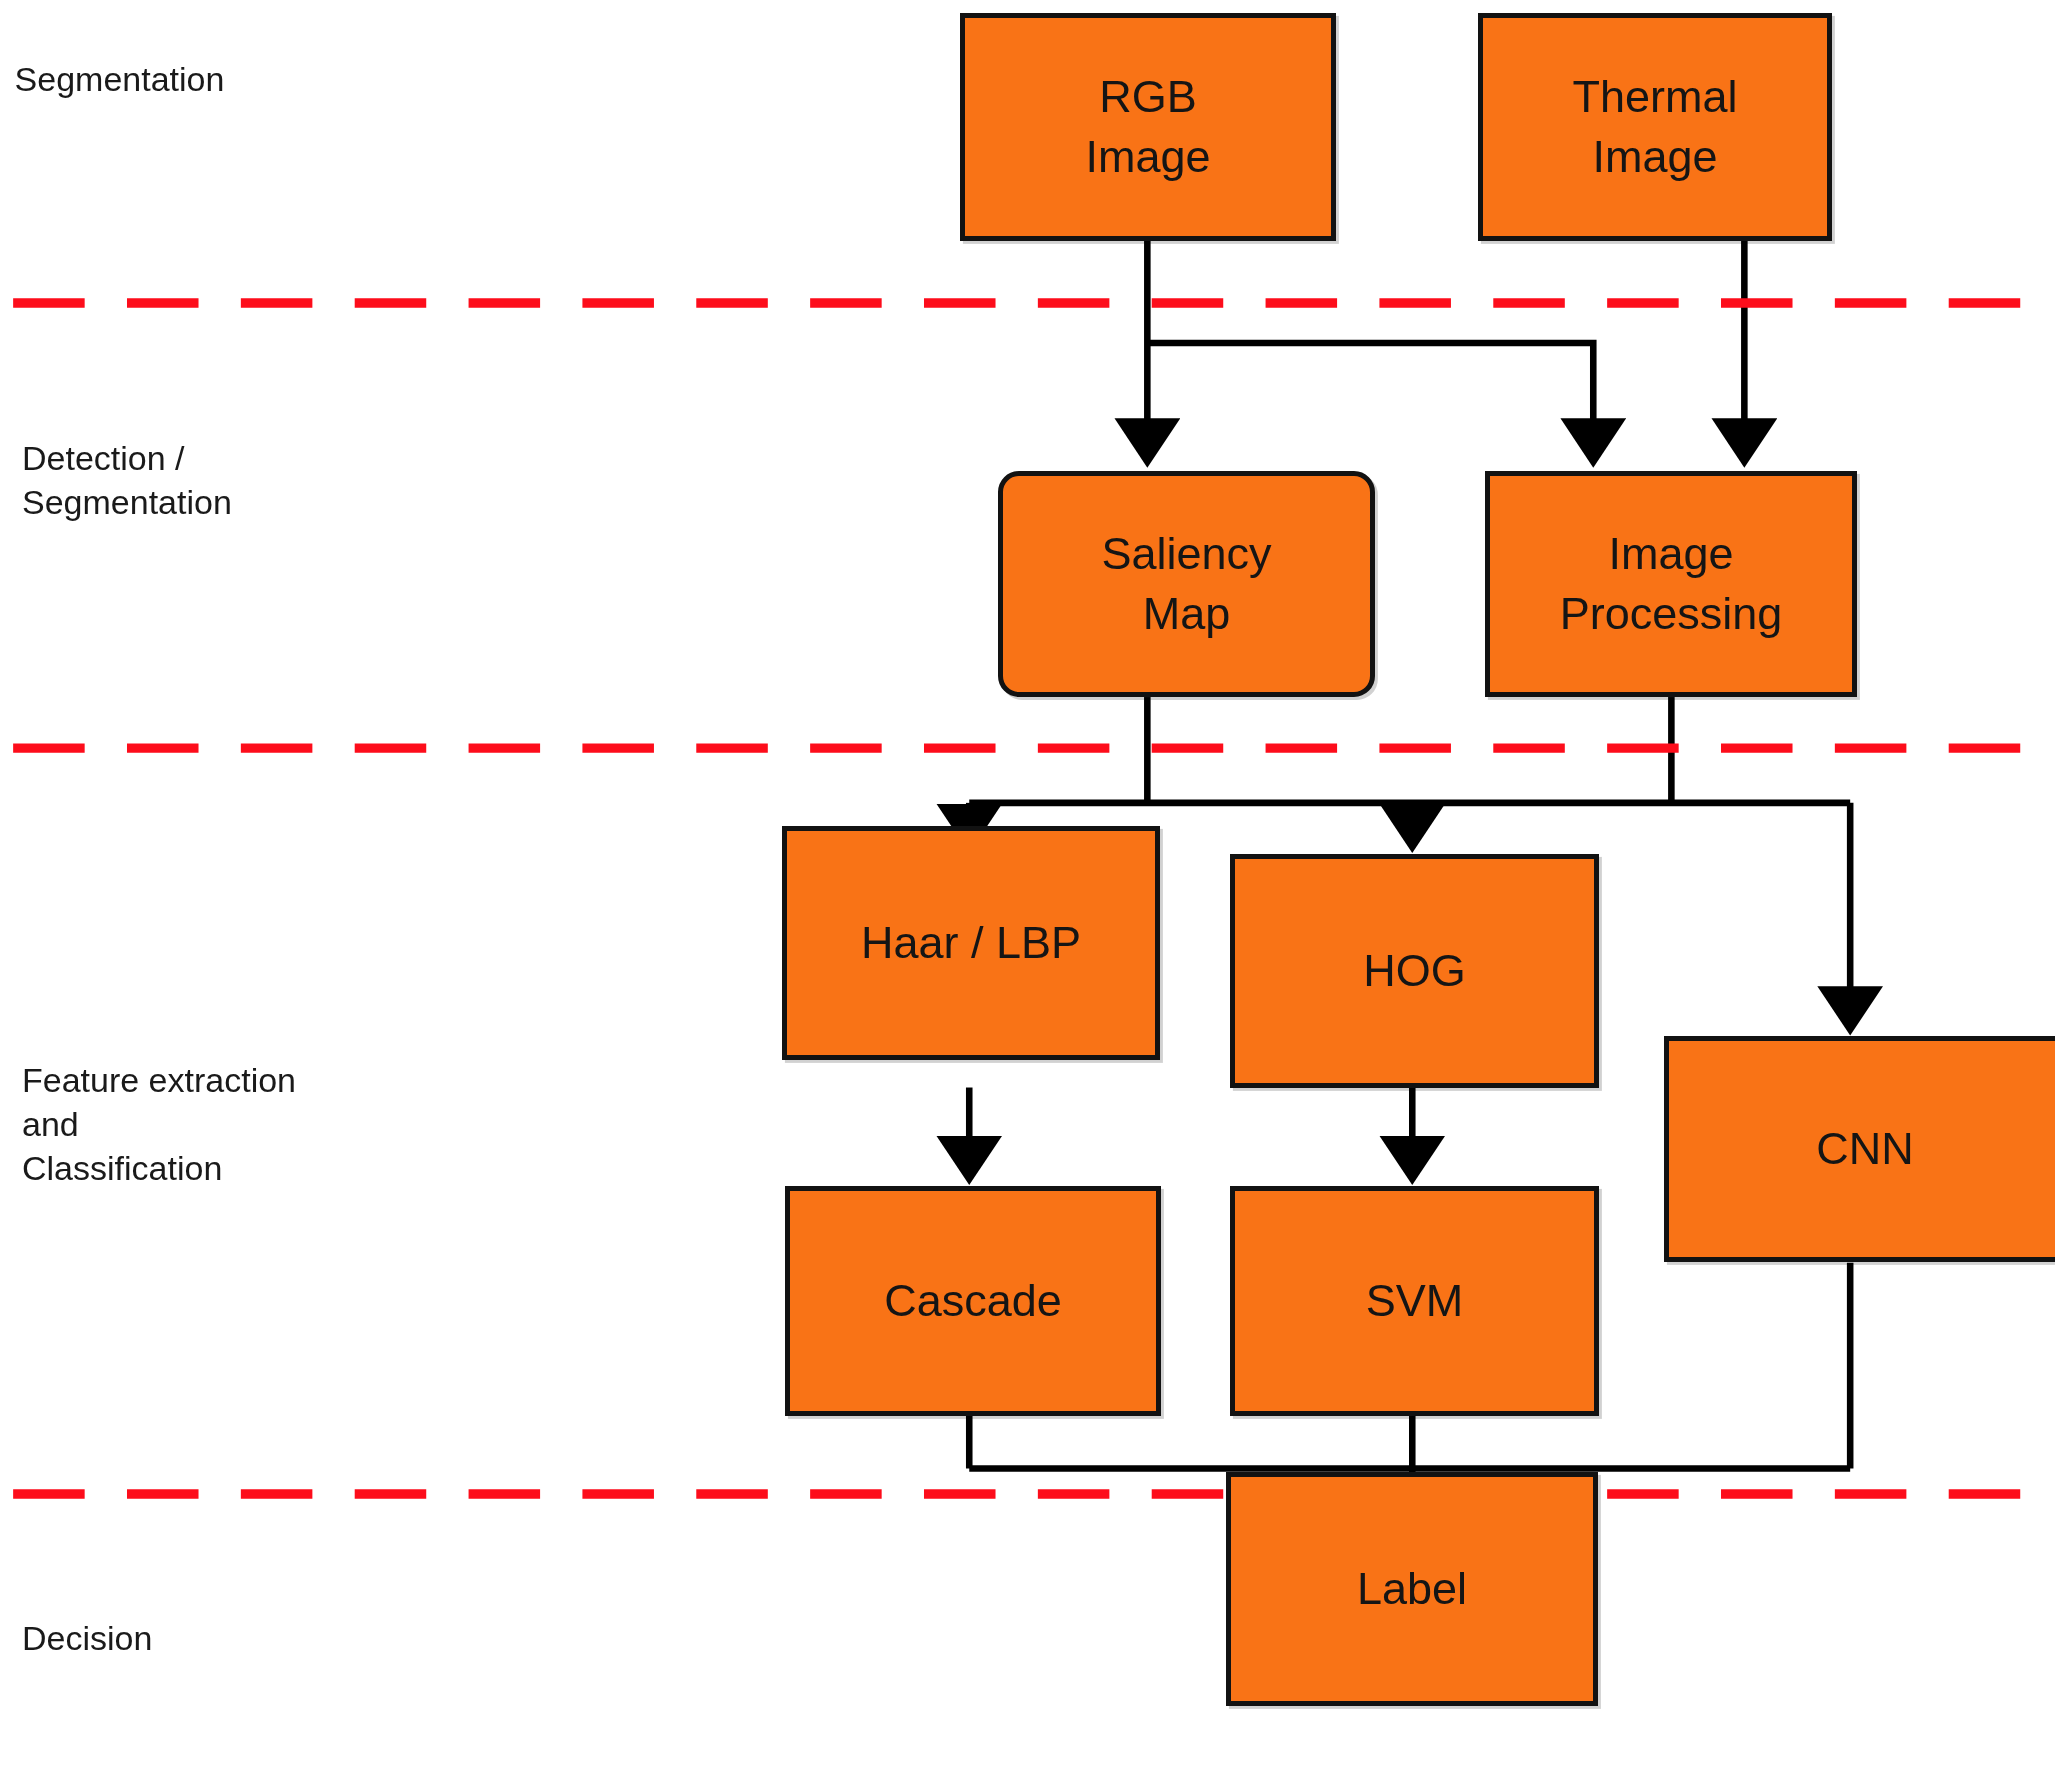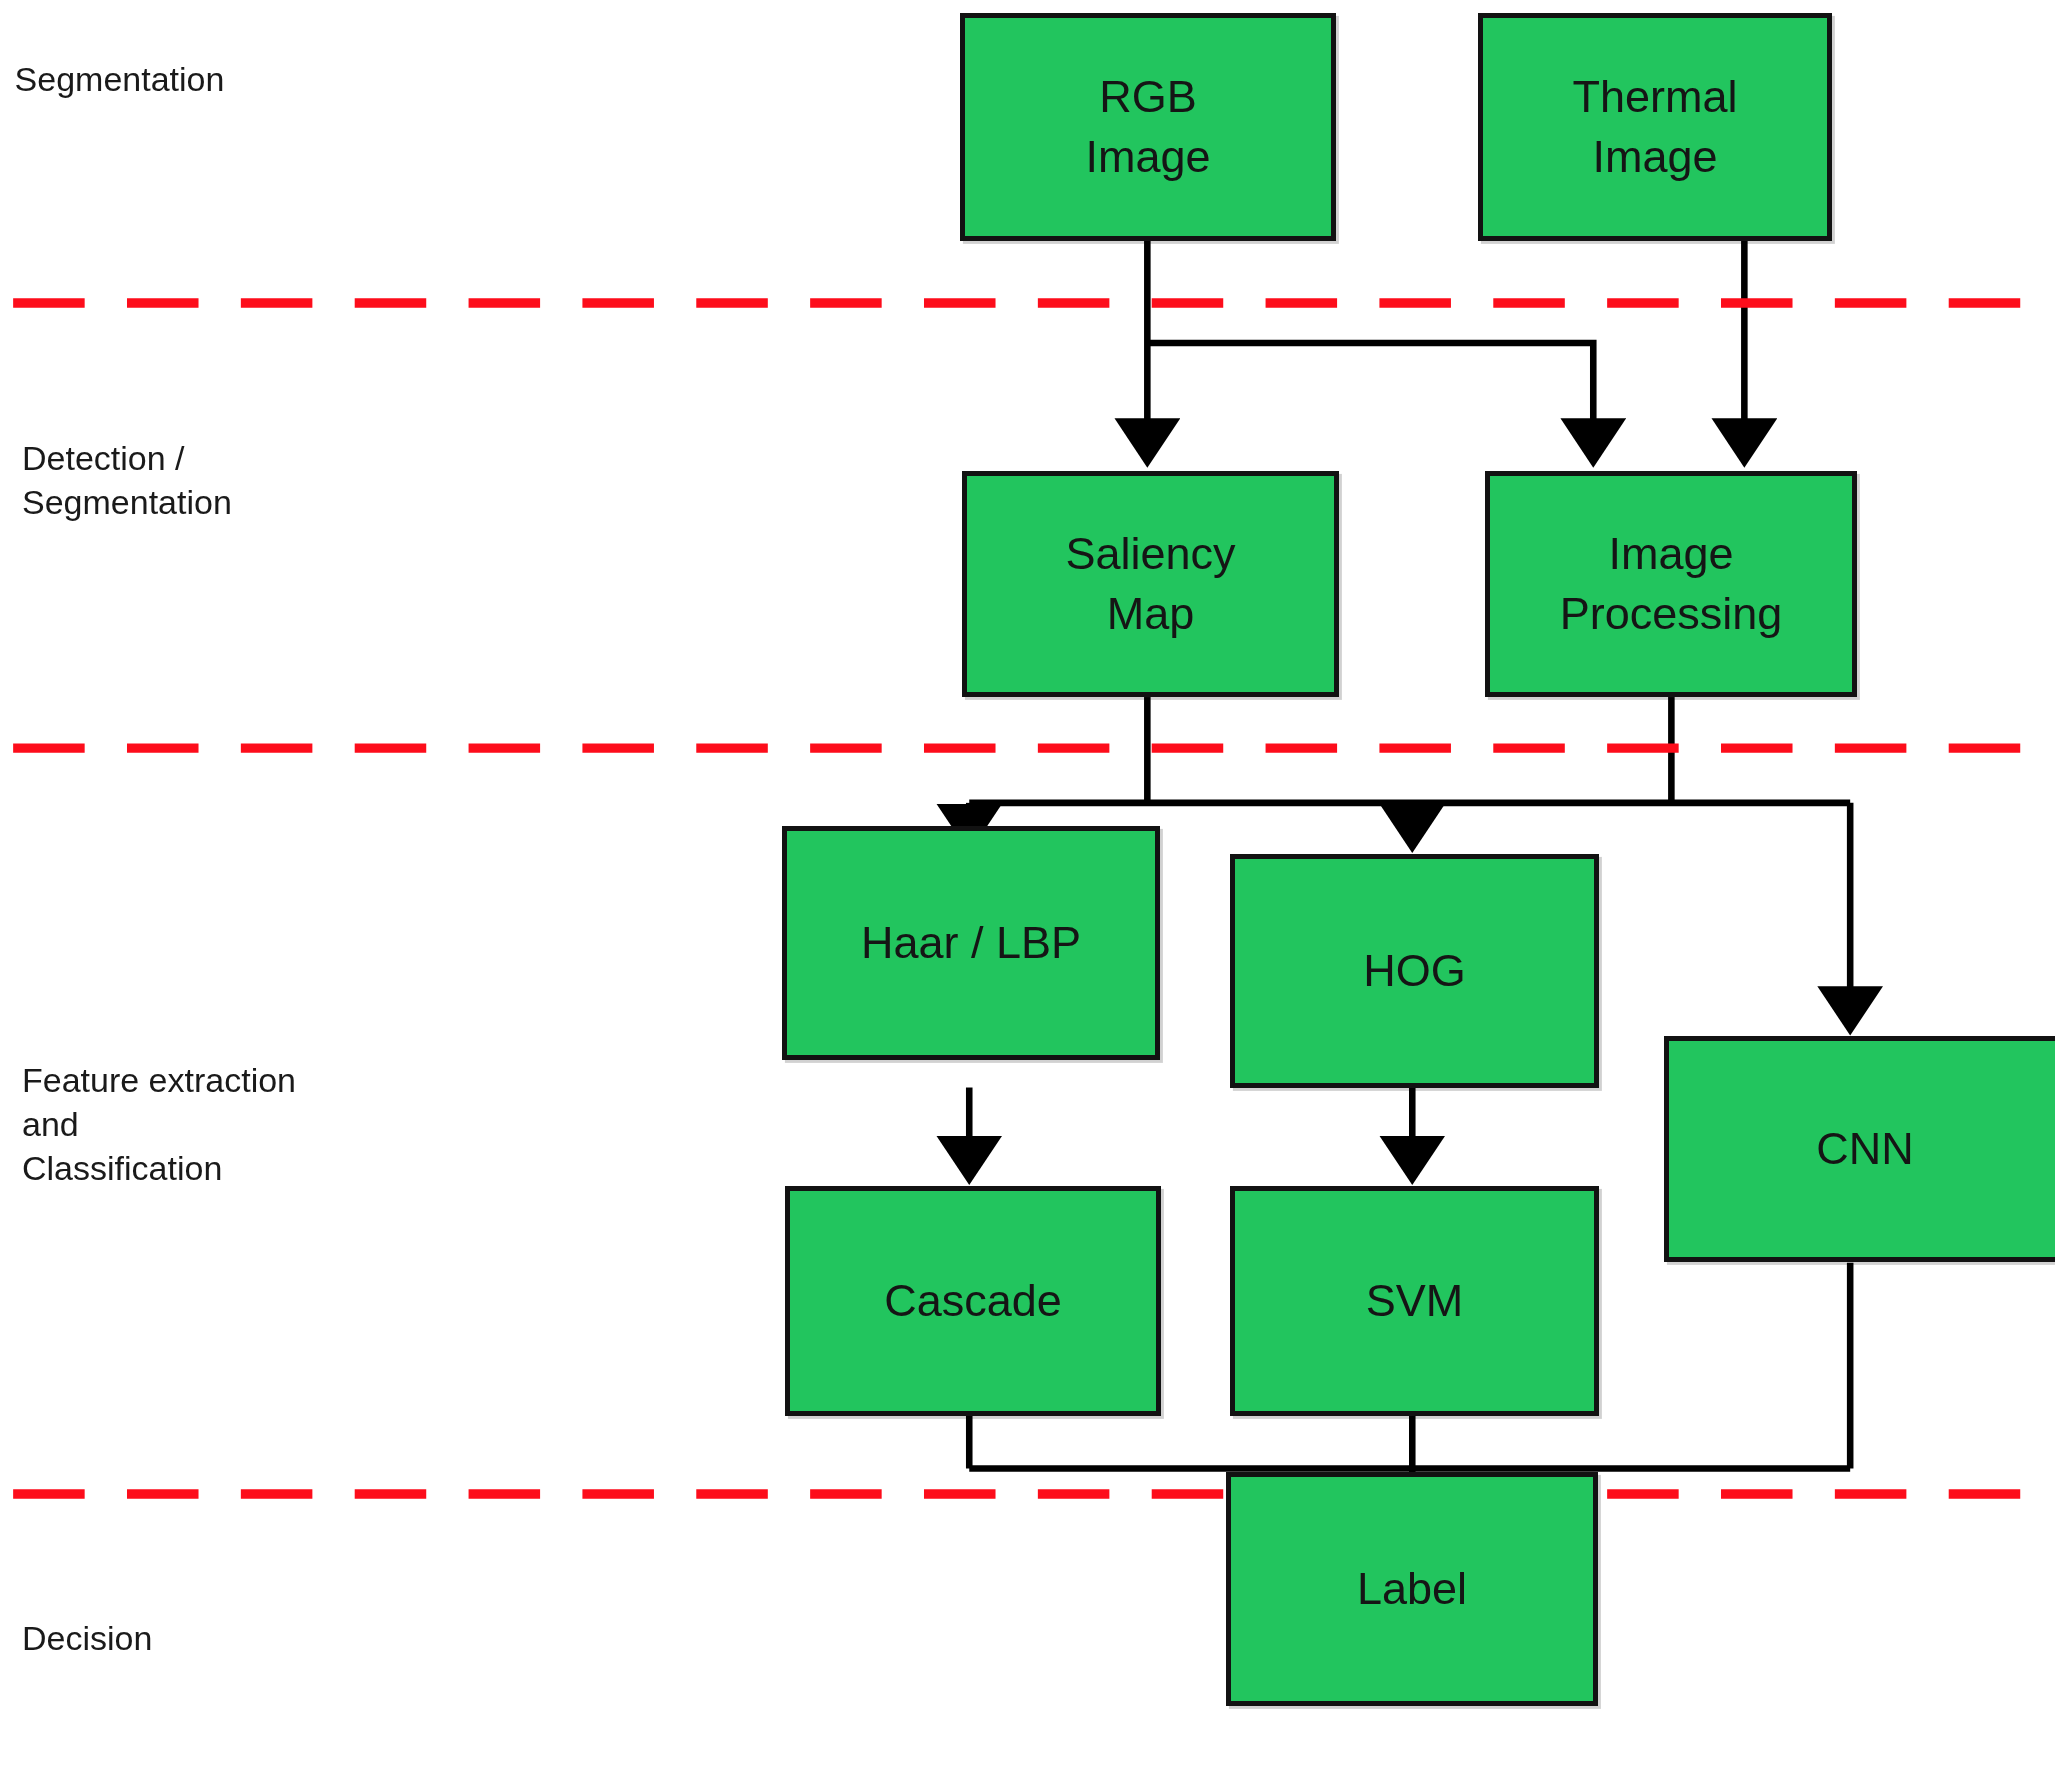--- a/index.html
+++ b/index.html
@@ -10,21 +10,21 @@
     position:absolute;
     color:#1a1a1a;
     font-family:"Liberation Sans",sans-serif;
     font-size:34px;
     line-height:44px;
     white-space:pre-line;
     letter-spacing:0px;
   }
   .node{
     position:absolute;
-    background:#22c55e;
+    background:#f97316;
     border:5.1px solid #121212;
     box-sizing:border-box;
     display:flex;
     align-items:center;
     justify-content:center;
     text-align:center;
     color:#151515;
     font-family:"Liberation Sans",sans-serif;
     font-size:45px;
     line-height:58px;
@@ -95,21 +95,21 @@
       <line x1="18" y1="2047" x2="2800" y2="2047"></line>
     </g>
   </svg>
 
   <div class="node two-line" style="left:960px;top:13px;width:376px;height:228px;">RGB
 Image</div>
 
   <div class="node two-line" style="left:1478px;top:13px;width:354px;height:228px;">Thermal
 Image</div>
 
-  <div class="node two-line" style="left:962px;top:471px;width:377px;height:226px;">Saliency
+  <div class="node two-line" style="left:998px;top:471px;width:377px;height:226px;border-radius:21px;">Saliency
 Map</div>
 
   <div class="node two-line" style="left:1485px;top:471px;width:372px;height:226px;">Image
 Processing</div>
 
   <div class="node" style="left:782px;top:826px;width:378px;height:234px;">Haar / LBP</div>
 
   <div class="node" style="left:1230px;top:854px;width:369px;height:234px;">HOG</div>
 
   <div class="node" style="left:1664px;top:1036px;width:402px;height:226px;">CNN</div>

